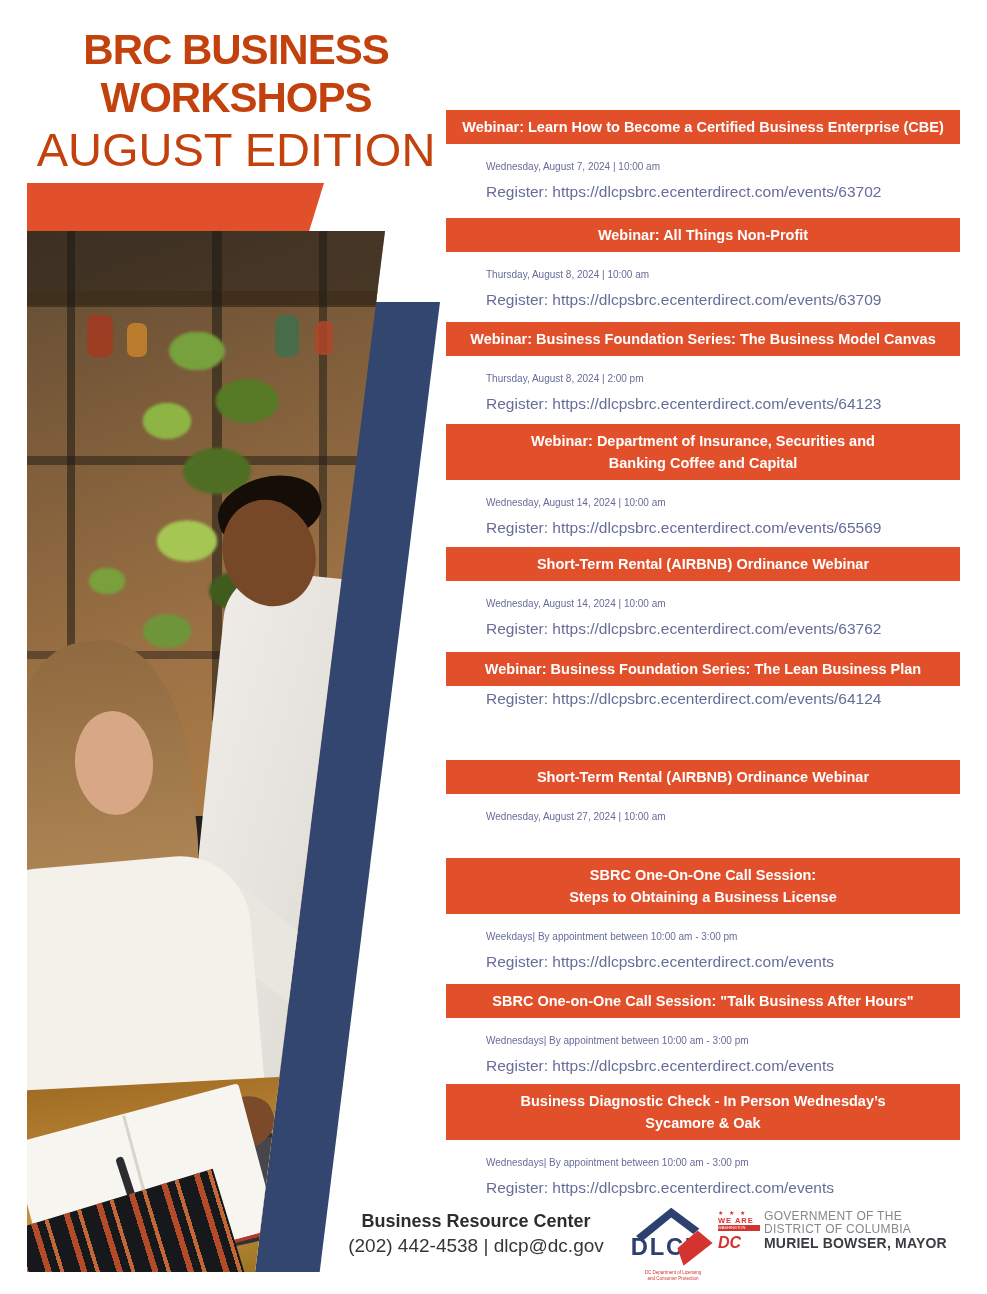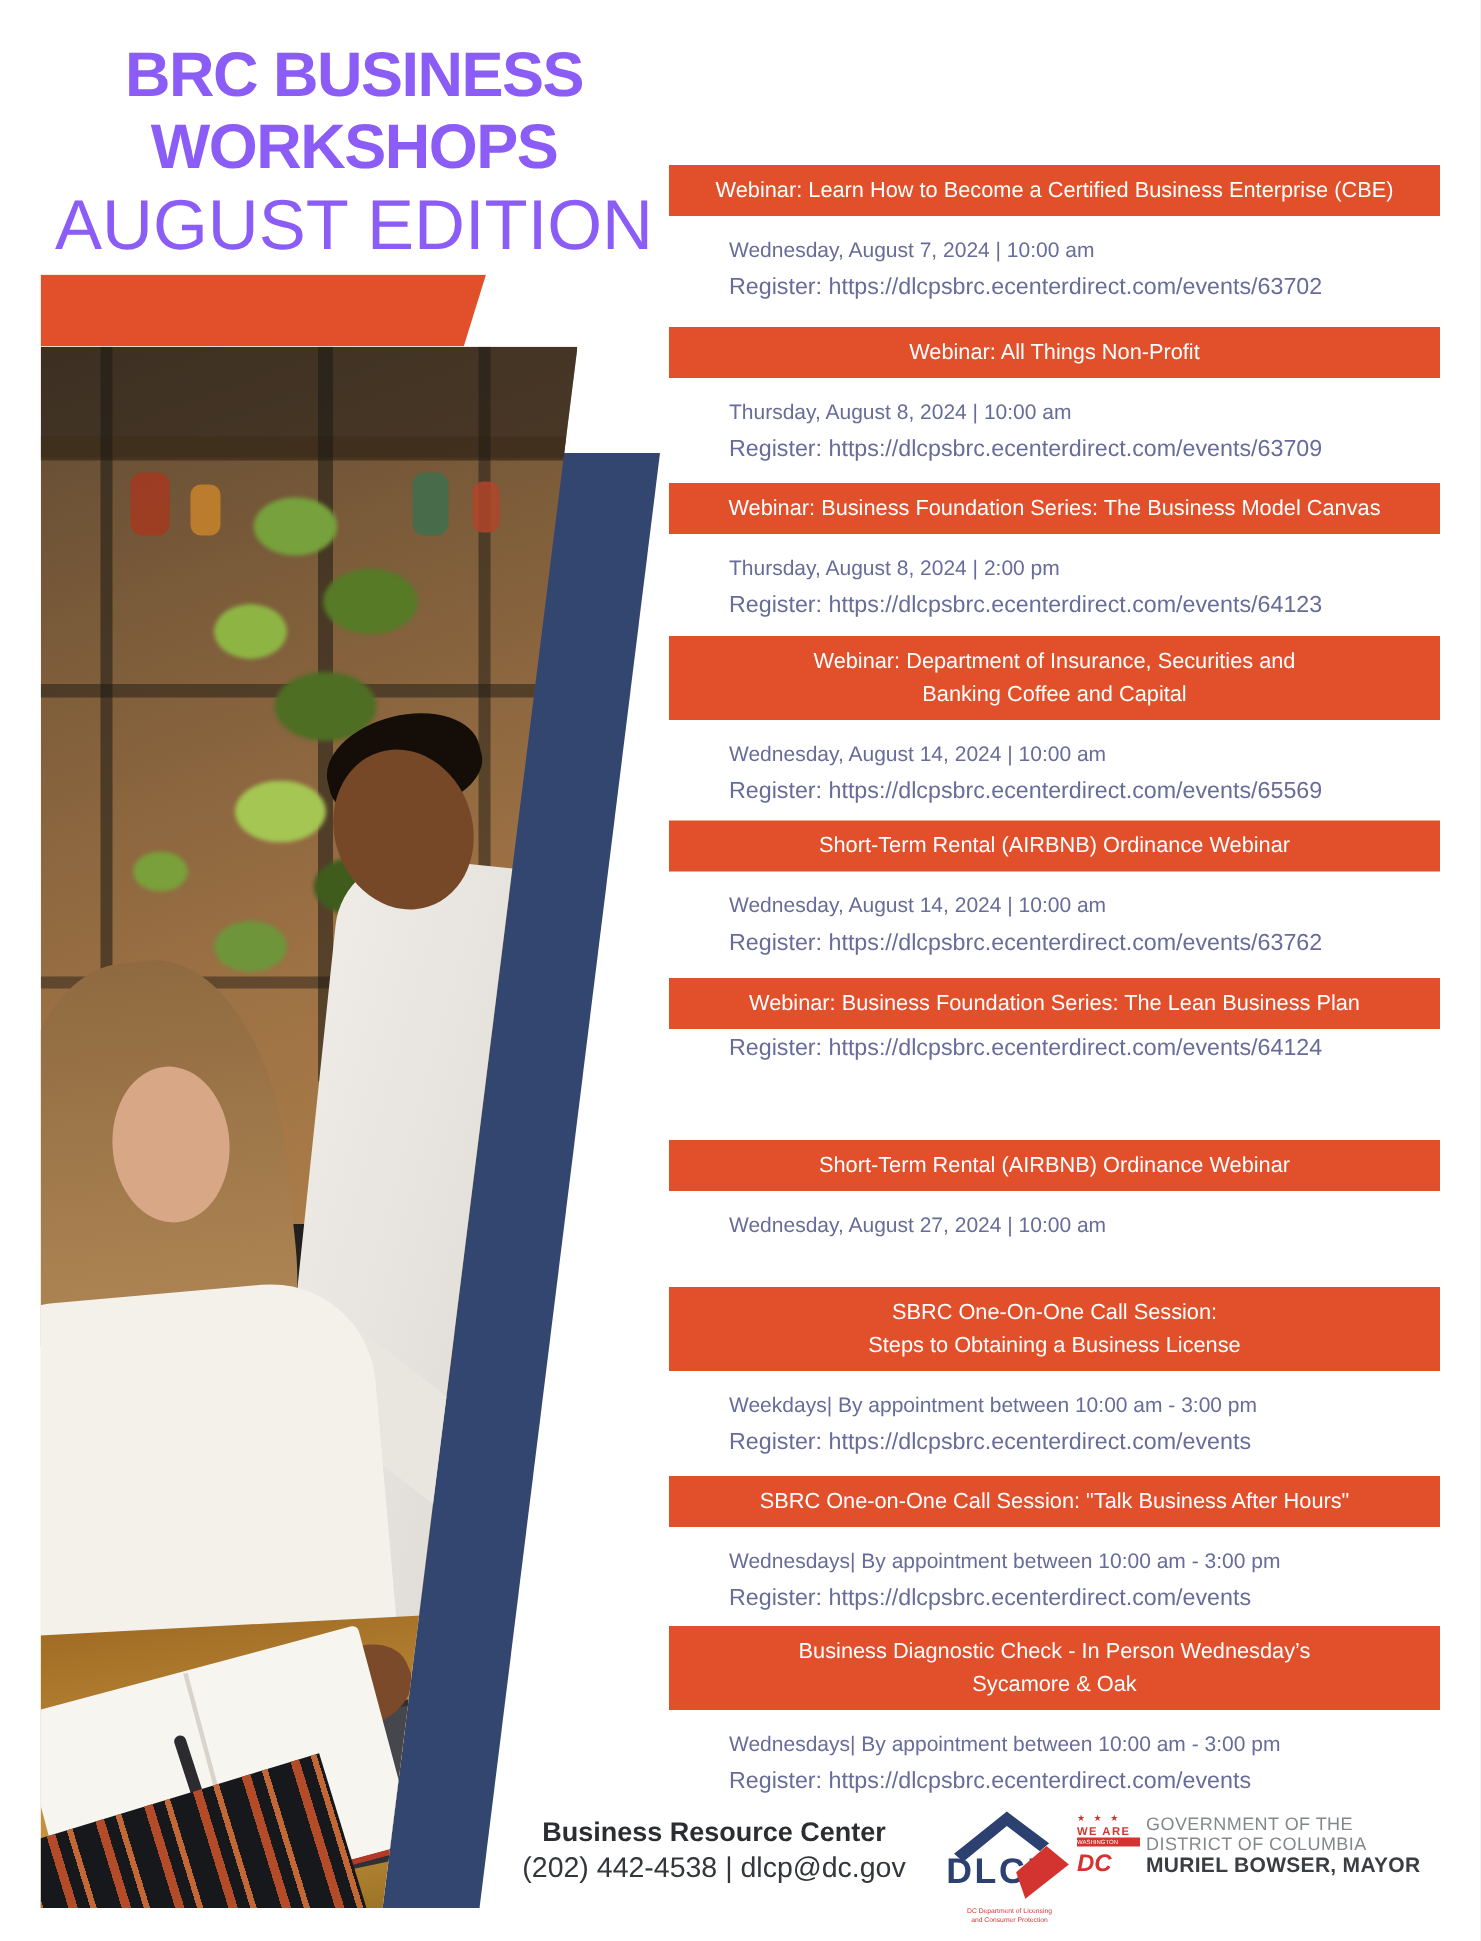--- a/index.html
+++ b/index.html
@@ -1,20 +1,20 @@
 <!DOCTYPE html>
 <html><head>
 <meta charset="utf-8">
 <style>
   html,body{margin:0;padding:0;background:#e9e9e9;}
   .page{position:relative;width:987px;height:1294px;background:#ffffff;overflow:hidden;
         font-family:"Liberation Sans", sans-serif;}
 
   
-  .title-block{position:absolute;left:30px;top:26px;width:412px;text-align:center;color:#8b5cf6;}
+  .title-block{position:absolute;left:30px;top:26px;width:412px;text-align:center;color:#c2410c;}
   .title-bold{font-size:42px;font-weight:bold;line-height:48px;letter-spacing:-1px;}
   .title-light{font-size:47px;font-weight:300;line-height:52px;letter-spacing:0px;margin-top:2px;}
 
   
   .accent-orange{position:absolute;left:27px;top:183px;width:297px;height:48px;background:#E1502B;
                  clip-path:polygon(0 0,100% 0,95% 100%,0 100%);}
   .accent-navy{position:absolute;left:252px;top:302px;width:188px;height:970px;background:#33466F;
                clip-path:polygon(53% 0,100% 0,36% 100%,0 100%);}
 
   
@@ -67,23 +67,23 @@
   .ph-notebook{left:0px;top:880px;width:235px;height:150px;background:#f7f5f0;border-radius:4px;
                border-bottom:4px solid #b33a28;transform:rotate(-15deg);}
   .ph-spine{left:114px;top:882px;width:3px;height:146px;background:#d8d4cc;transform:rotate(-15deg);}
   .ph-pen{left:95px;top:925px;width:8px;height:46px;background:#2c2c30;border-radius:4px;transform:rotate(-18deg);}
   .ph-chart{left:-30px;top:970px;width:240px;height:130px;background:#17181b;transform:rotate(-17deg);
     background-image:repeating-linear-gradient(90deg,transparent 0 16px,rgba(196,81,42,.9) 16px 22px,transparent 22px 30px,rgba(224,118,60,.85) 30px 34px);}
 
   
   .events{position:absolute;left:446px;top:0;width:514px;}
   .card{position:absolute;left:0;width:514px;}
-  .bar{background:#E1502B;color:#ffffff;font-weight:normal;font-size:14.5px;line-height:22px;
+  .bar{background:#E1502B;color:#ffffff;font-weight:bold;font-size:14.5px;line-height:22px;
        text-align:center;padding:6px 8px;white-space:pre-line;}
-  .when{margin:10px 0 0 40px;color:#676C99;font-size:14px;line-height:25px;}
+  .when{margin:10px 0 0 40px;color:#676C99;font-size:10px;line-height:25px;}
   .reg{margin:0 0 0 40px;color:#676C99;font-size:15.5px;line-height:25px;}
 
   
   .footer-org{position:absolute;left:330px;top:1209px;width:292px;text-align:center;}
   .org-name{font-size:18px;font-weight:bold;color:#2B2E30;line-height:24px;}
   .org-contact{font-size:19px;color:#33373B;line-height:26px;}
   .dlcp{position:absolute;left:627px;top:1204px;width:92px;text-align:center;}
   .dlcp-tagline{font-size:4.5px;color:#D4342F;line-height:5.5px;}
   .dcgov{position:absolute;left:718px;top:1210px;display:flex;gap:4px;align-items:flex-start;}
   .dc-mark{width:42px;text-align:left;color:#D4342F;}

